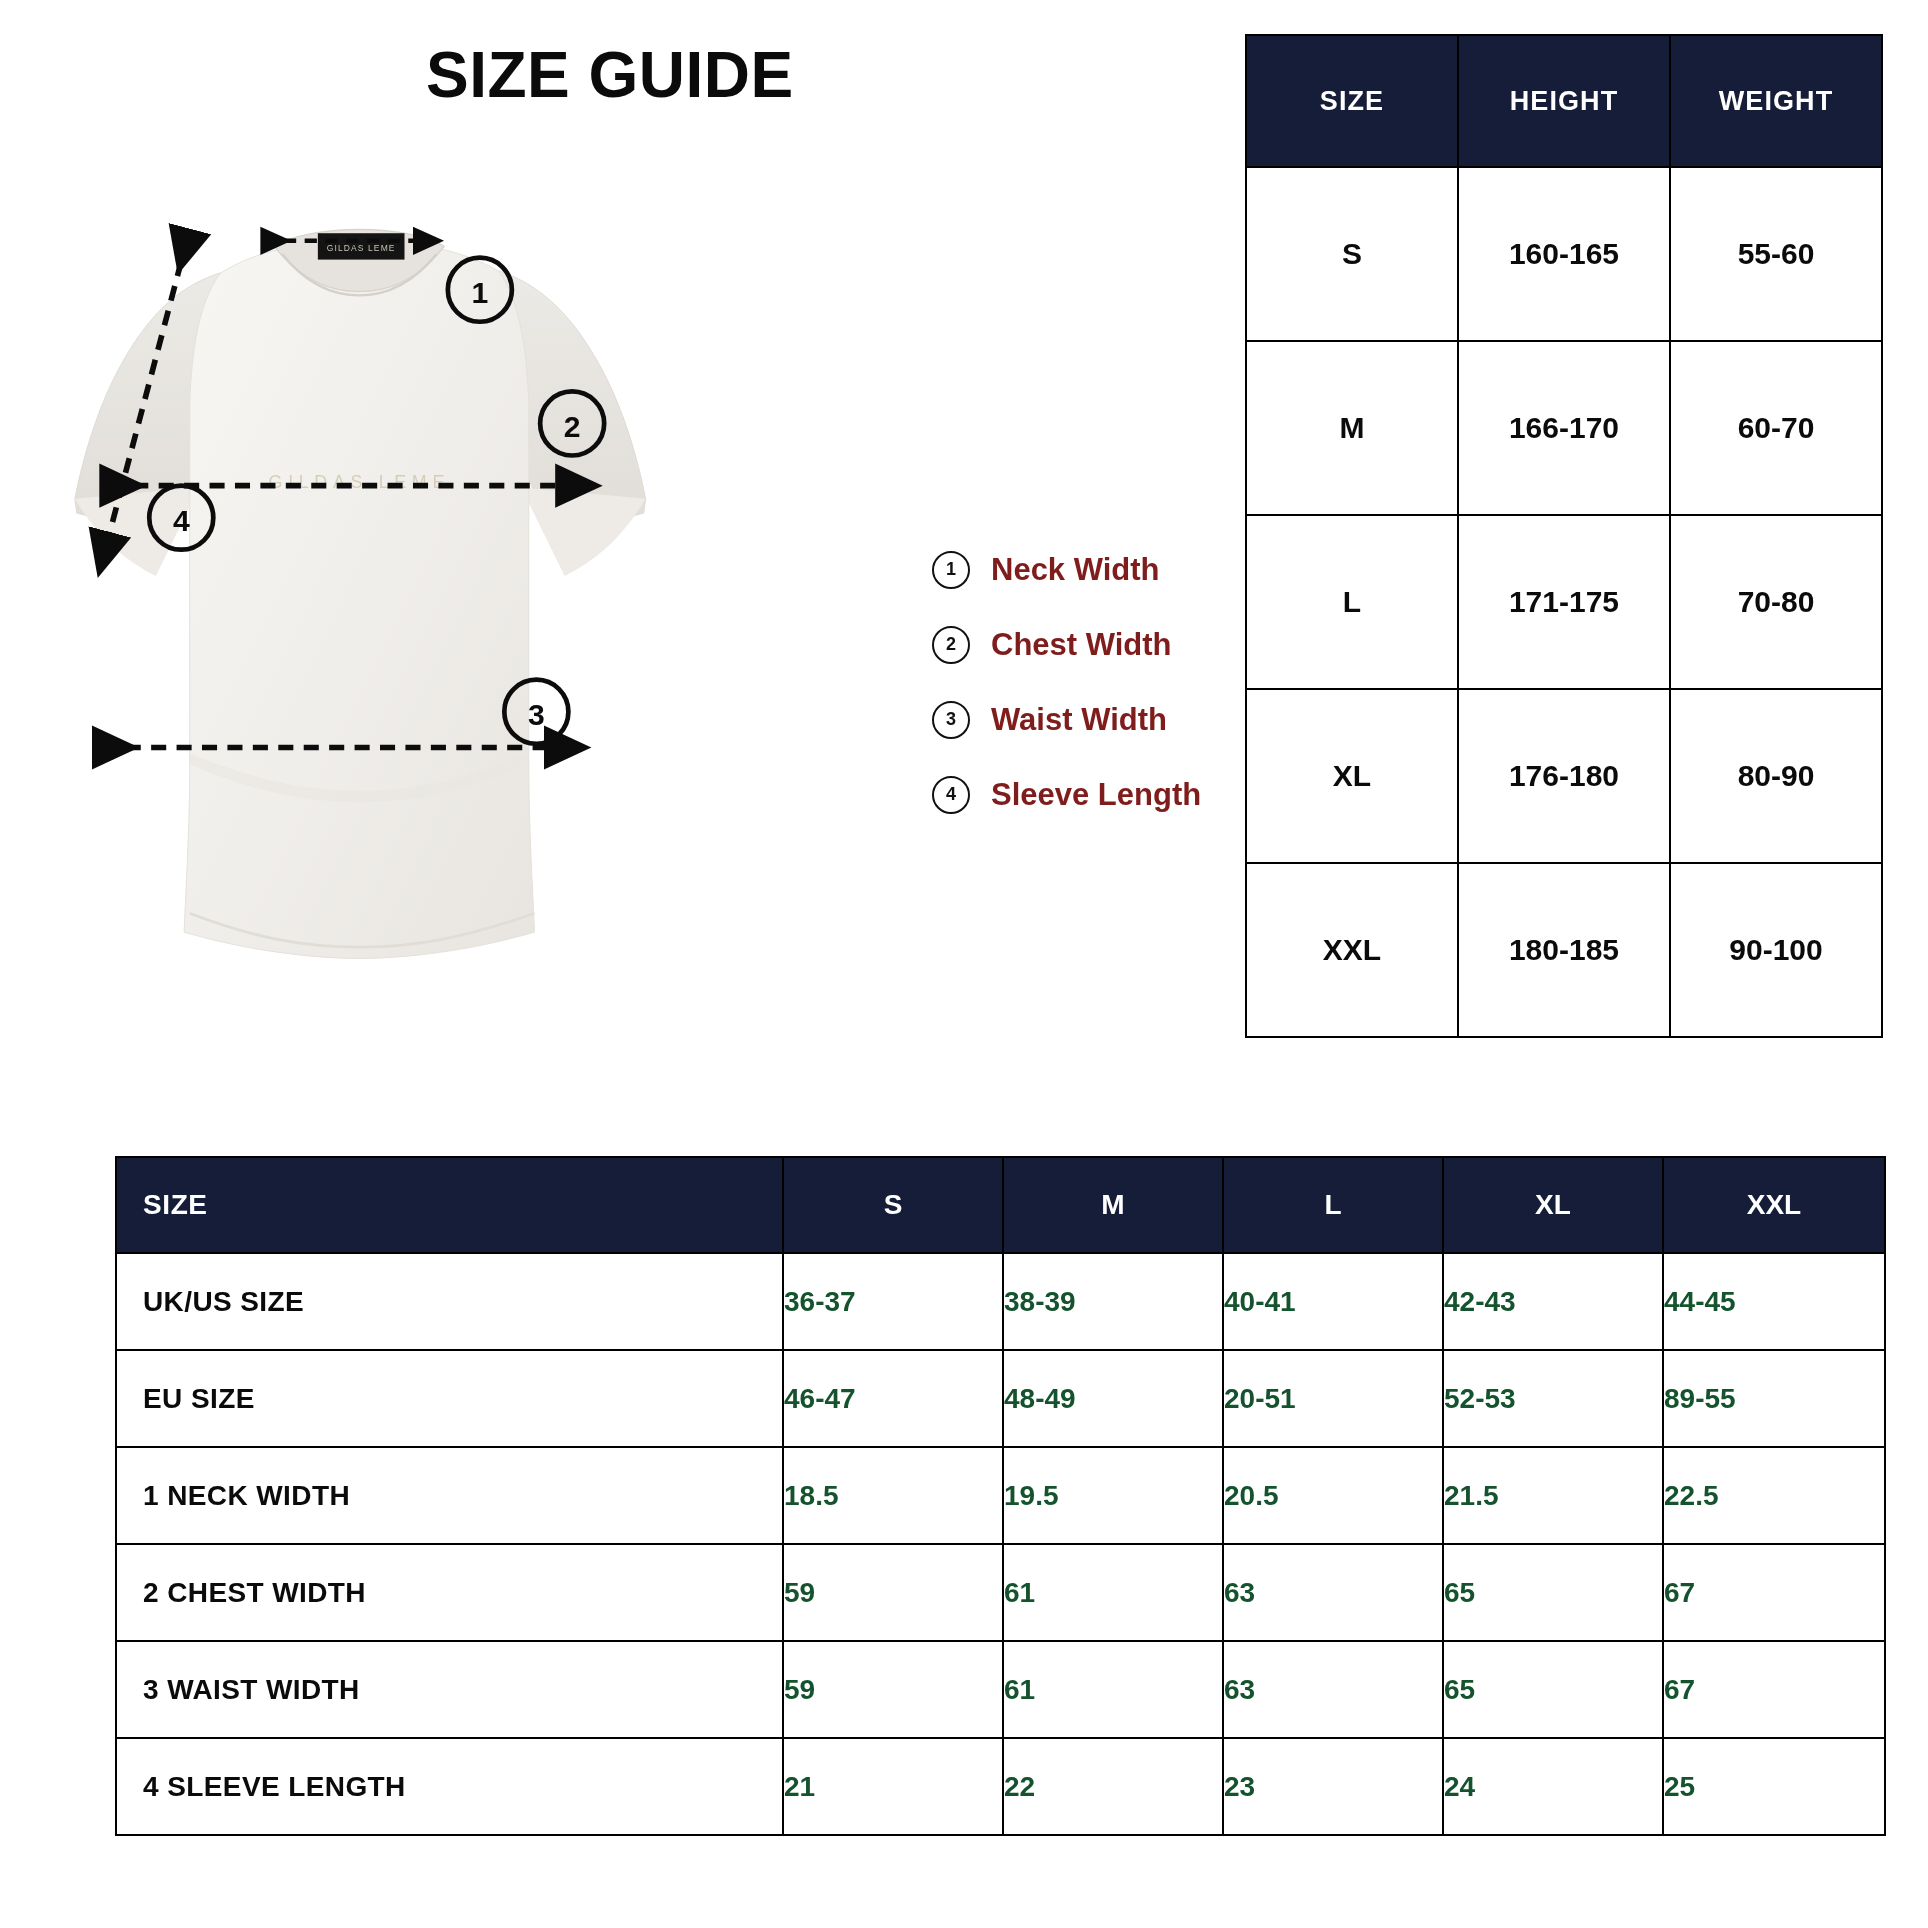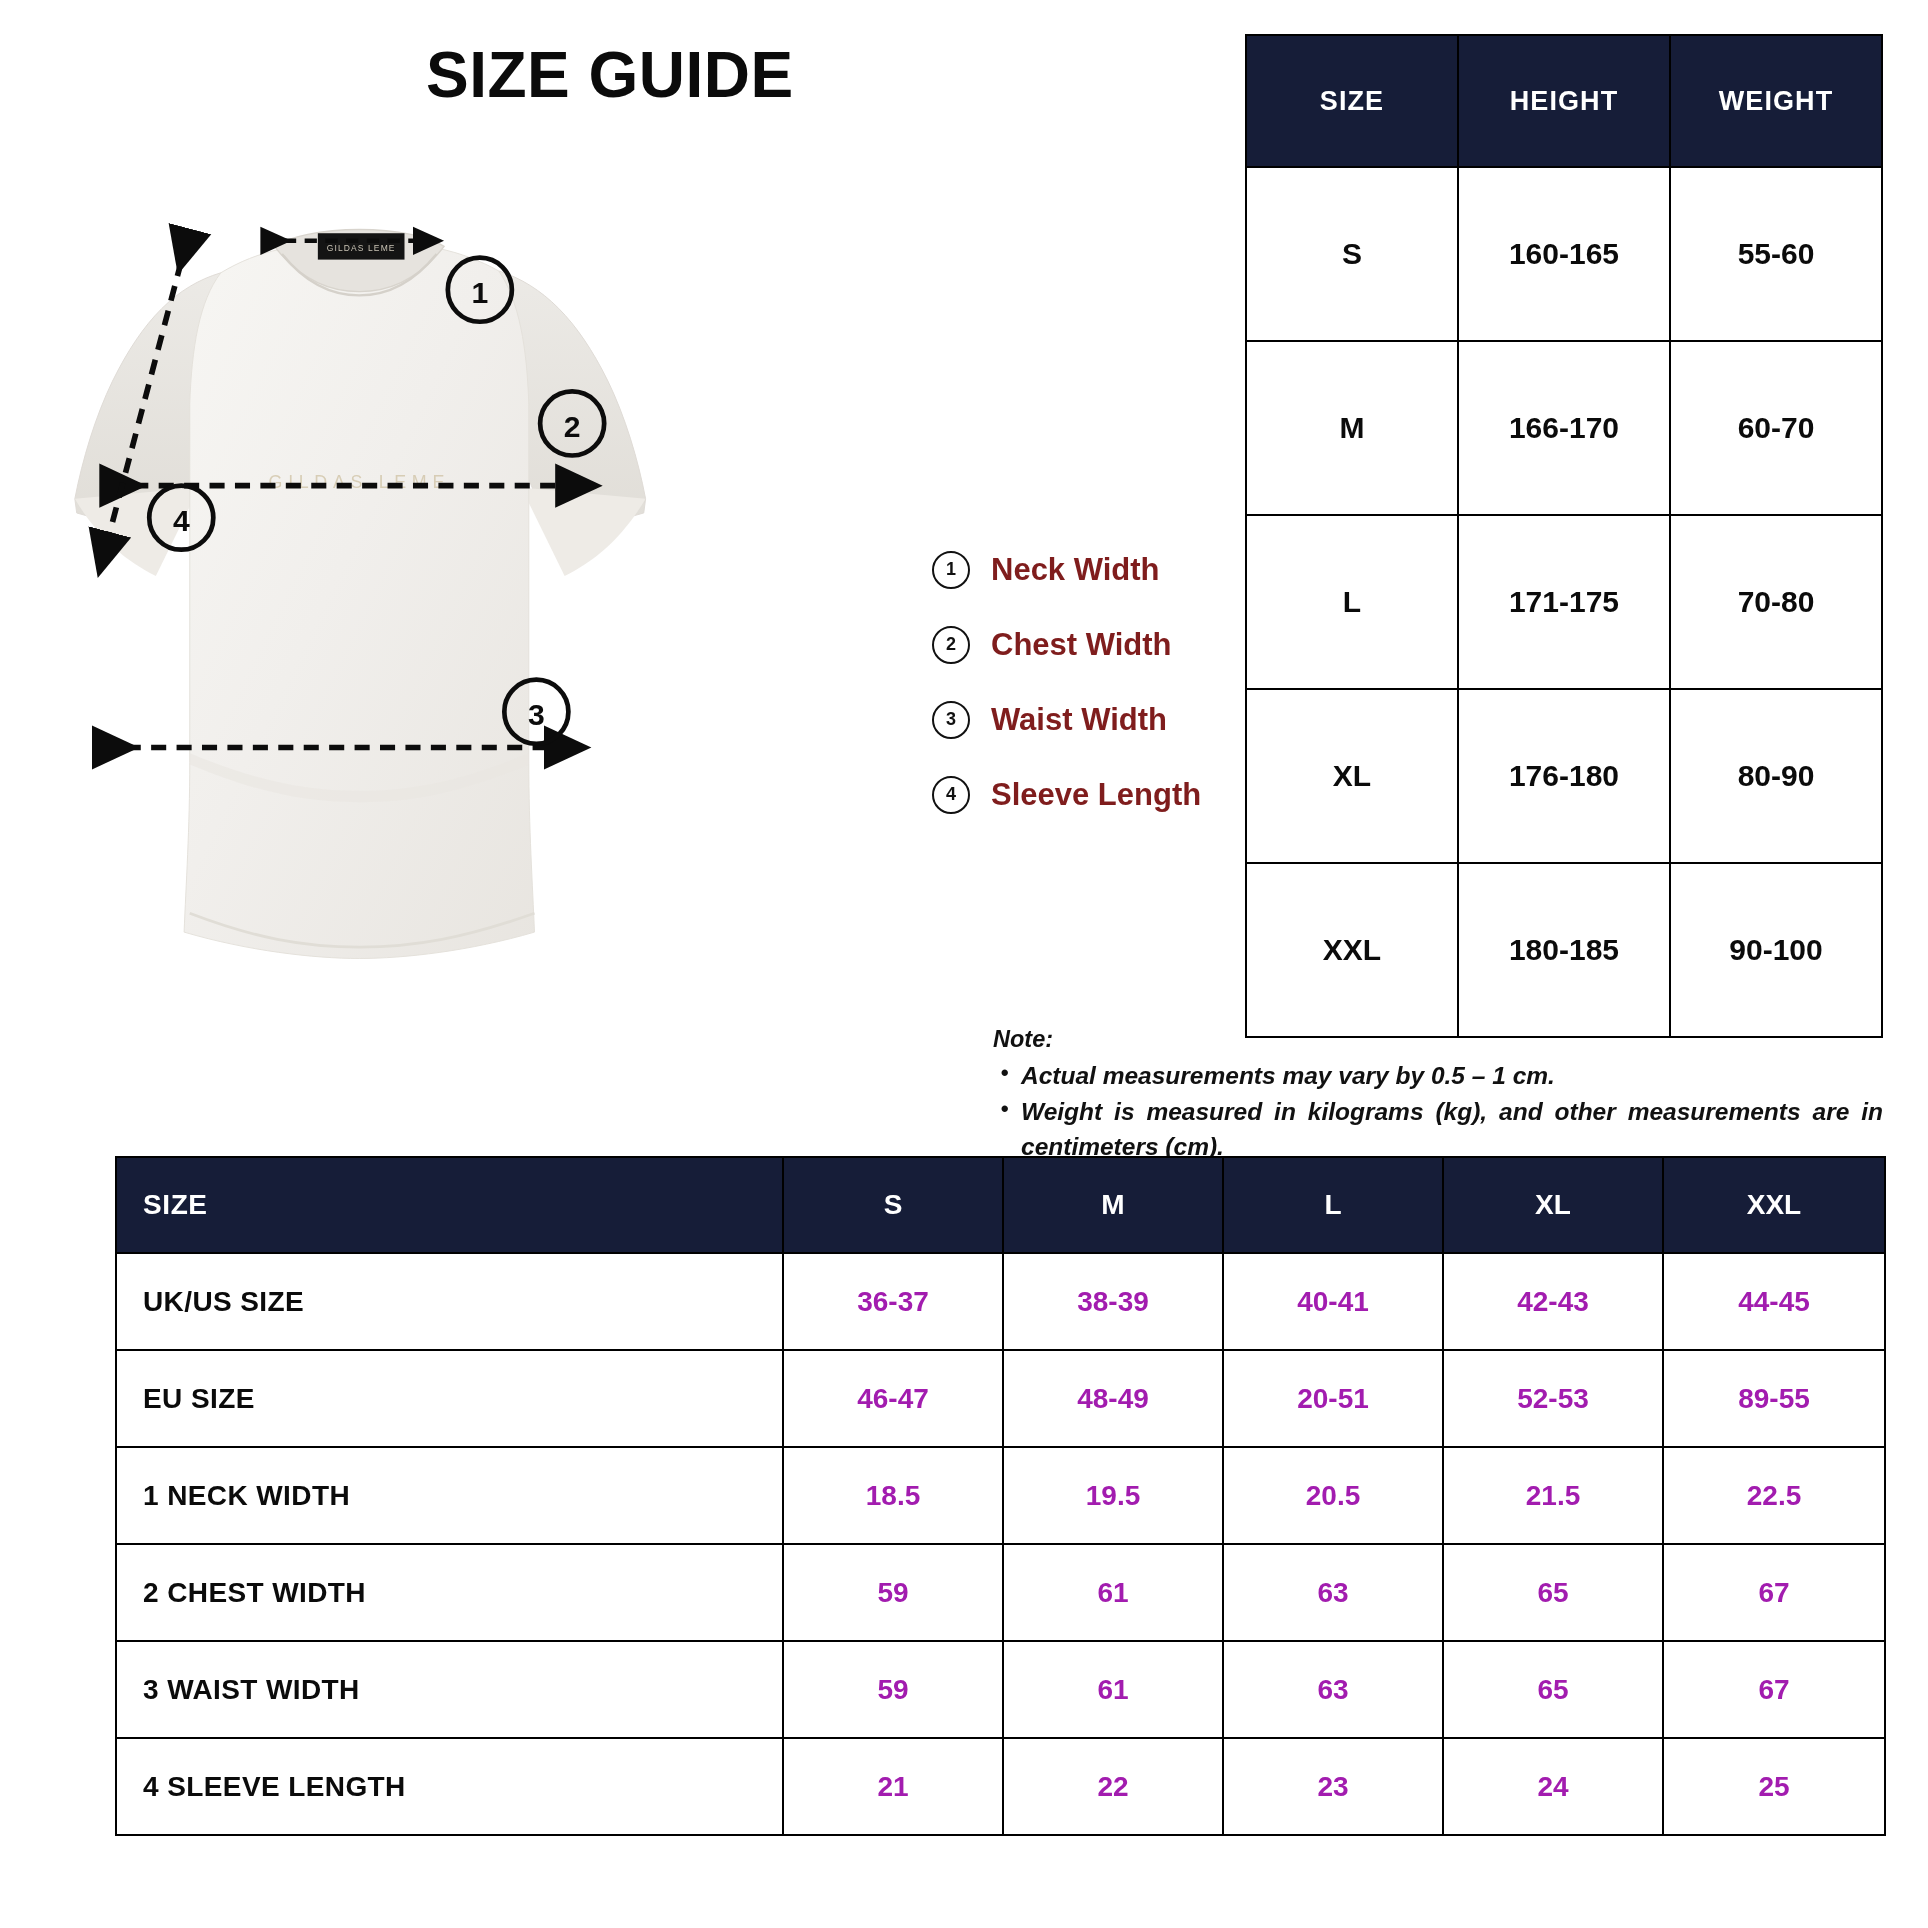--- a/index.html
+++ b/index.html
@@ -165,24 +165,24 @@
   }
   #meas-table td.row-label {
     text-align: left;
     padding-left: 26px;
     font-size: 28px;
     font-weight: 800;
     color: #0b0b0b;
     letter-spacing: 0.4px;
   }
   #meas-table td.val {
-    text-align: center;
+    text-align: left;
     font-size: 28px;
     font-weight: 800;
-    color: #a21caf;
+    color: #14532d;
   }
   #meas-table tbody tr { height: 97px; }
 </style>
 </head>
 <body>
 
 <div id="page">
 
   <div id="page-title">SIZE GUIDE</div>
 
@@ -317,27 +317,20 @@
         <td>80-90</td>
       </tr>
       <tr>
         <td>XXL</td>
         <td>180-185</td>
         <td>90-100</td>
       </tr>
     </tbody>
   </table>
 
-  <div id="note-block">
-    <div id="note-title">Note:</div>
-    <ul id="note-list">
-      <li>Actual measurements may vary by 0.5 – 1 cm.</li>
-      <li>Weight is measured in kilograms (kg), and other measurements are in centimeters (cm).</li>
-    </ul>
-  </div>
 
   <table id="meas-table">
     <colgroup>
       <col style="width:667px">
       <col style="width:220px">
       <col style="width:220px">
       <col style="width:220px">
       <col style="width:220px">
       <col style="width:222px">
     </colgroup>

